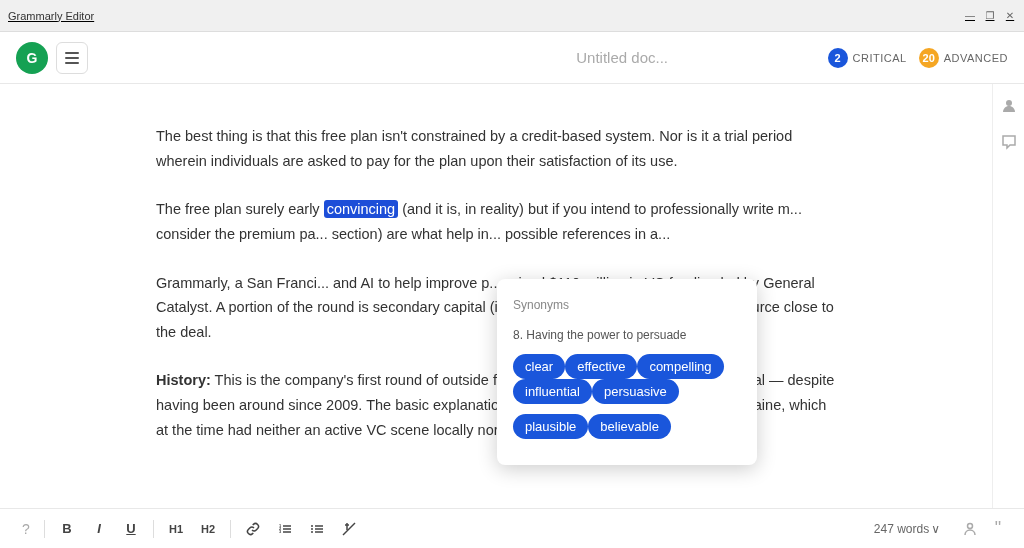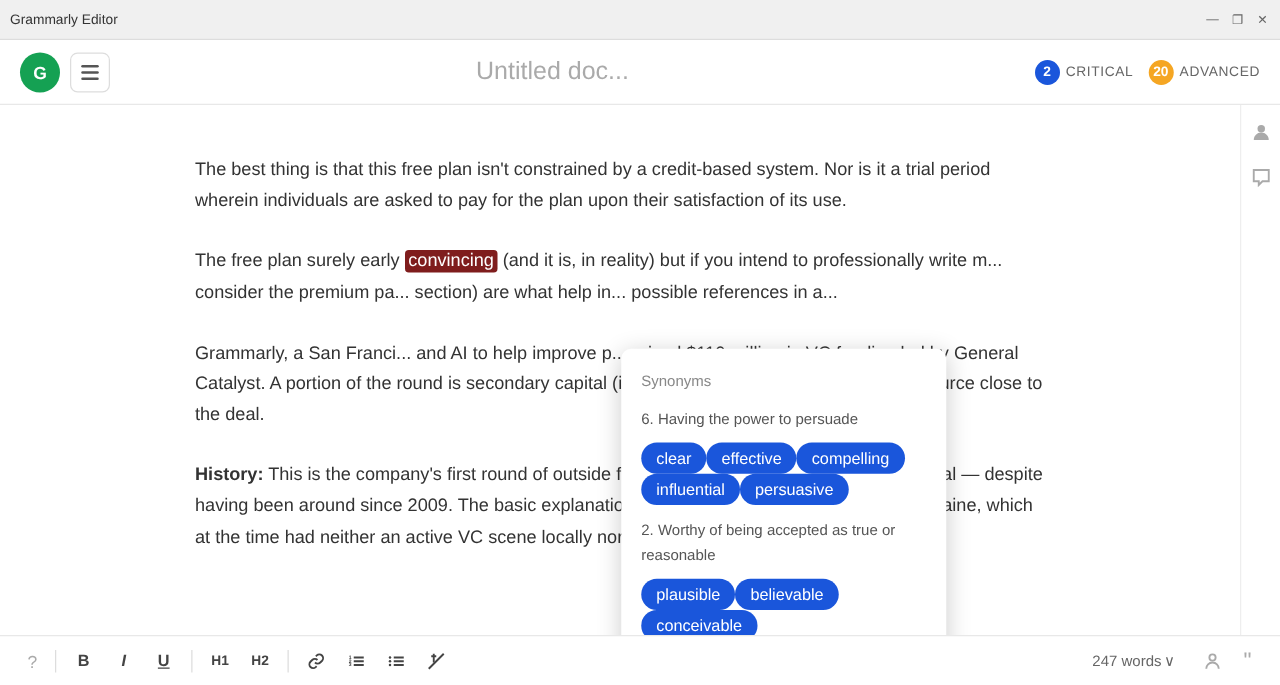--- a/index.html
+++ b/index.html
@@ -14,20 +14,21 @@
     }
     
     .title-bar {
       background: #f0f0f0;
       height: 32px;
       display: flex;
       align-items: center;
       padding: 0 8px;
       border-bottom: 1px solid #ddd;
       flex-shrink: 0;
+      text-decoration: underline;
     }
     .title-bar-text {
       font-size: 11px;
       color: #333;
       flex: 1;
     }
     .title-bar-controls {
       display: flex;
       gap: 8px;
     }
@@ -86,23 +87,23 @@
       padding: 7px;
     }
     .hamburger-line {
       width: 14px;
       height: 2px;
       background: #555;
       border-radius: 1px;
     }
     .doc-title {
       flex: 1;
-      text-align: center;
+      text-align: right;
       color: #aaa;
-      font-size: 20px;
+      font-size: 15px;
     }
     .header-right {
       display: flex;
       align-items: center;
       gap: 12px;
       width: 340px;
       justify-content: flex-end;
     }
     .badge-critical {
       display: flex;
@@ -163,21 +164,21 @@
       margin: 0 auto;
       padding: 40px 0 20px;
       font-size: 14.5px;
       line-height: 1.7;
       color: #333;
     }
     .paragraph {
       margin-bottom: 24px;
     }
     .highlighted-word {
-      background: #7f1d1d;
+      background: #1d4ed8;
       color: white;
       border-radius: 3px;
       padding: 1px 3px;
       cursor: pointer;
       position: relative;
     }
     .bold-text { font-weight: bold; }
     
     .synonyms-popup {
       position: absolute;
@@ -340,33 +341,31 @@
       <div class="paragraph">
         <span>The best thing is that this free plan isn't constrained by a credit-based system. Nor is it a trial period wherein individuals are asked to pay for the plan upon their satisfaction of its use.</span>
       </div>
 
       <div class="paragraph" style="position:relative;">
         <span>The free plan surely early </span><span class="highlighted-word">convincing</span><span> (and it is, in reality) but if you intend to professionally write m... consider the premium pa... section) are what help in... possible references in a...</span>
       </div>
 
       <div class="synonyms-popup">
         <div class="synonyms-title">Synonyms</div>
-        <div class="synonym-section-label">6. Having the power to persuade</div>
+        <div class="synonym-section-label">8. Having the power to persuade</div>
         <div class="synonym-tags">
           <button class="synonym-tag">clear</button>
           <button class="synonym-tag">effective</button>
           <button class="synonym-tag">compelling</button>
           <button class="synonym-tag">influential</button>
           <button class="synonym-tag">persuasive</button>
         </div>
-        <div class="synonym-section-label">2. Worthy of being accepted as true or reasonable</div>
         <div class="synonym-tags">
           <button class="synonym-tag">plausible</button>
           <button class="synonym-tag">believable</button>
-          <button class="synonym-tag">conceivable</button>
         </div>
       </div>
 
       <div class="paragraph">
         <span>Grammarly, a San Franci... and AI to help improve p... raised $110 million in VC funding led by General Catalyst. A portion of the round is secondary capital (i.e., early shareholder liquidity), per a source close to the deal.</span>
       </div>
 
       <div class="paragraph">
         <span class="bold-text">History:</span><span> This is the company's first round of outside funding — it didn't even raise angel capital — despite having been around since 2009. The basic explanation is that Grammarly was founded in Ukraine, which at the time had neither an active VC scene locally nor foreign investors</span>
       </div>

